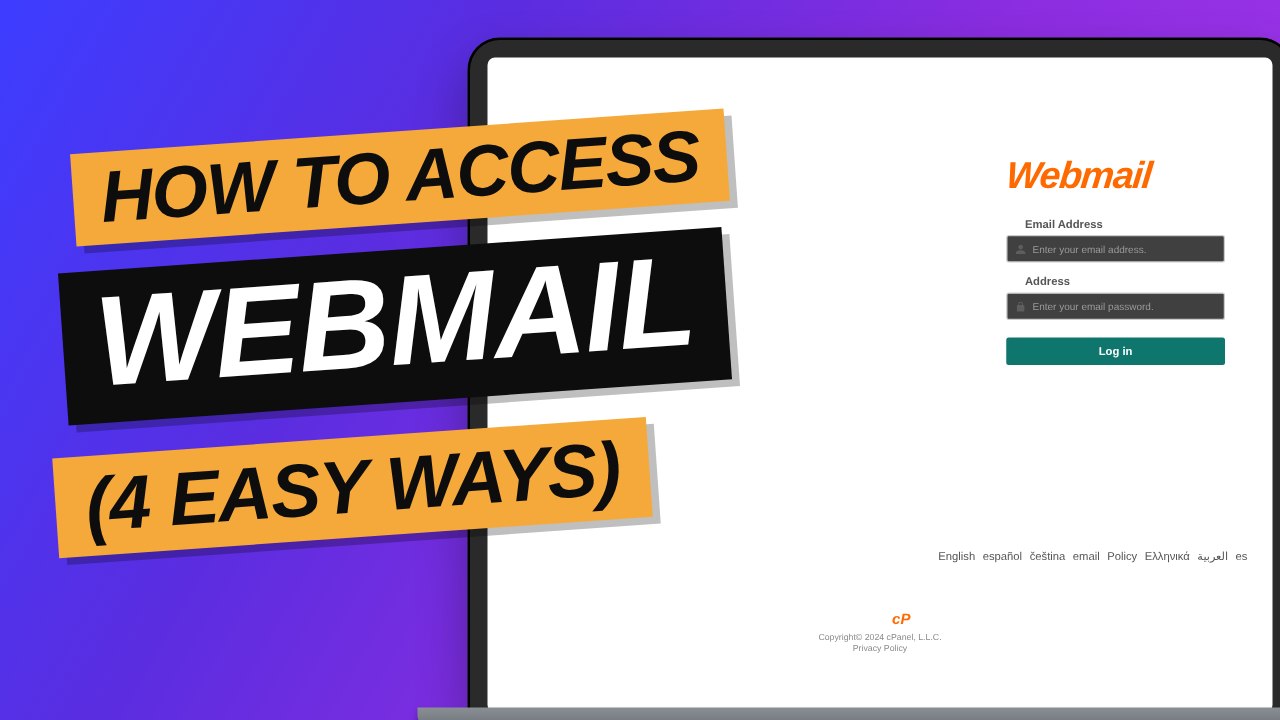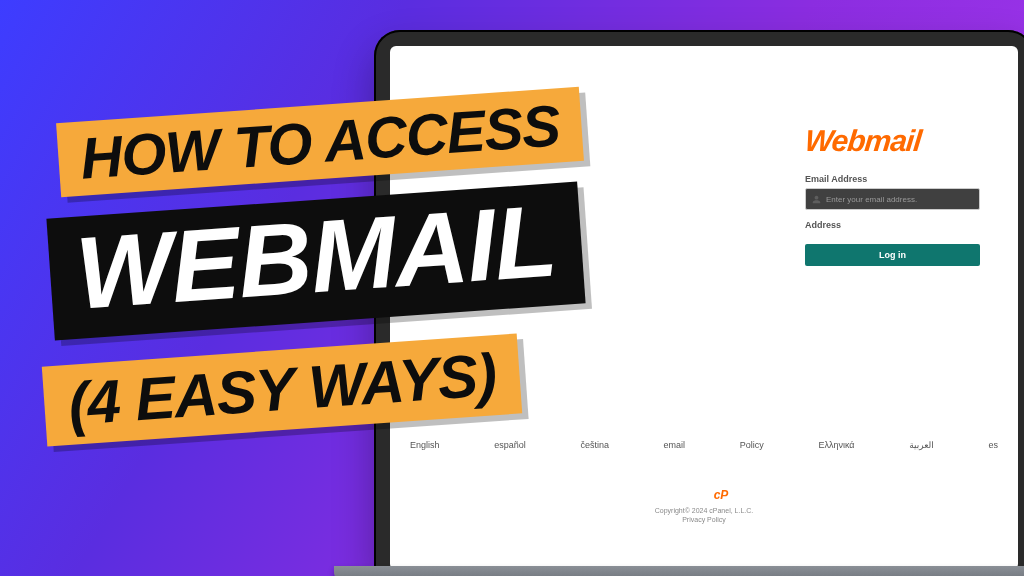--- a/index.html
+++ b/index.html
@@ -59,20 +59,21 @@
     letter-spacing: -1px;
     margin-bottom: 16px;
     transform: skewX(-6deg);
   }
   .field-label {
     font-size: 9px;
     font-weight: 700;
     color: #555;
     margin-bottom: 4px;
     margin-top: 10px;
+    margin-left: 15px;
   }
   .input {
     display: flex;
     align-items: center;
     width: 100%;
     height: 22px;
     border: 1px solid #ccc;
     border-radius: 2px;
     background: #404040;
     font-size: 8px;
@@ -96,21 +97,21 @@
     justify-content: center;
     cursor: pointer;
   }
 
   .lang-row {
     position: absolute;
     bottom: 120px;
     left: 0;
     right: 0;
     display: flex;
-    justify-content: space-between;
+    justify-content: flex-end;
     gap: 6px;
     font-size: 9px;
     color: #555;
     padding: 0 20px;
   }
   .lang-row span { cursor: pointer; white-space: nowrap; }
 
   .footer {
     position: absolute;
     bottom: 46px;
@@ -160,20 +161,26 @@
 
         <div class="field-label">Email Address</div>
         <div class="input">
           <svg viewBox="0 0 24 24" fill="#777">
               <path d="M12 12c2.7 0 5-2.3 5-5s-2.3-5-5-5-5 2.3-5 5 2.3 5 5 5zm0 2c-3.3 0-10 1.7-10 5v3h20v-3c0-3.3-6.7-5-10-5z"></path>
             </svg>
           <span>Enter your email address.</span>
         </div>
 
         <div class="field-label">Address</div>
+        <div class="input">
+          <svg viewBox="0 0 24 24" fill="#777">
+              <path d="M18 8h-1V6a5 5 0 0 0-10 0v2H6a2 2 0 0 0-2 2v10a2 2 0 0 0 2 2h12a2 2 0 0 0 2-2V10a2 2 0 0 0-2-2zM9 6a3 3 0 1 1 6 0v2H9V6z"></path>
+            </svg>
+          <span>Enter your email password.</span>
+        </div>
 
         <button class="login-btn">Log in</button>
       </div>
 
       <div class="lang-row">
         <span>English</span>
         <span>español</span>
         <span>čeština</span>
         <span>email</span>
         <span>Policy</span>

